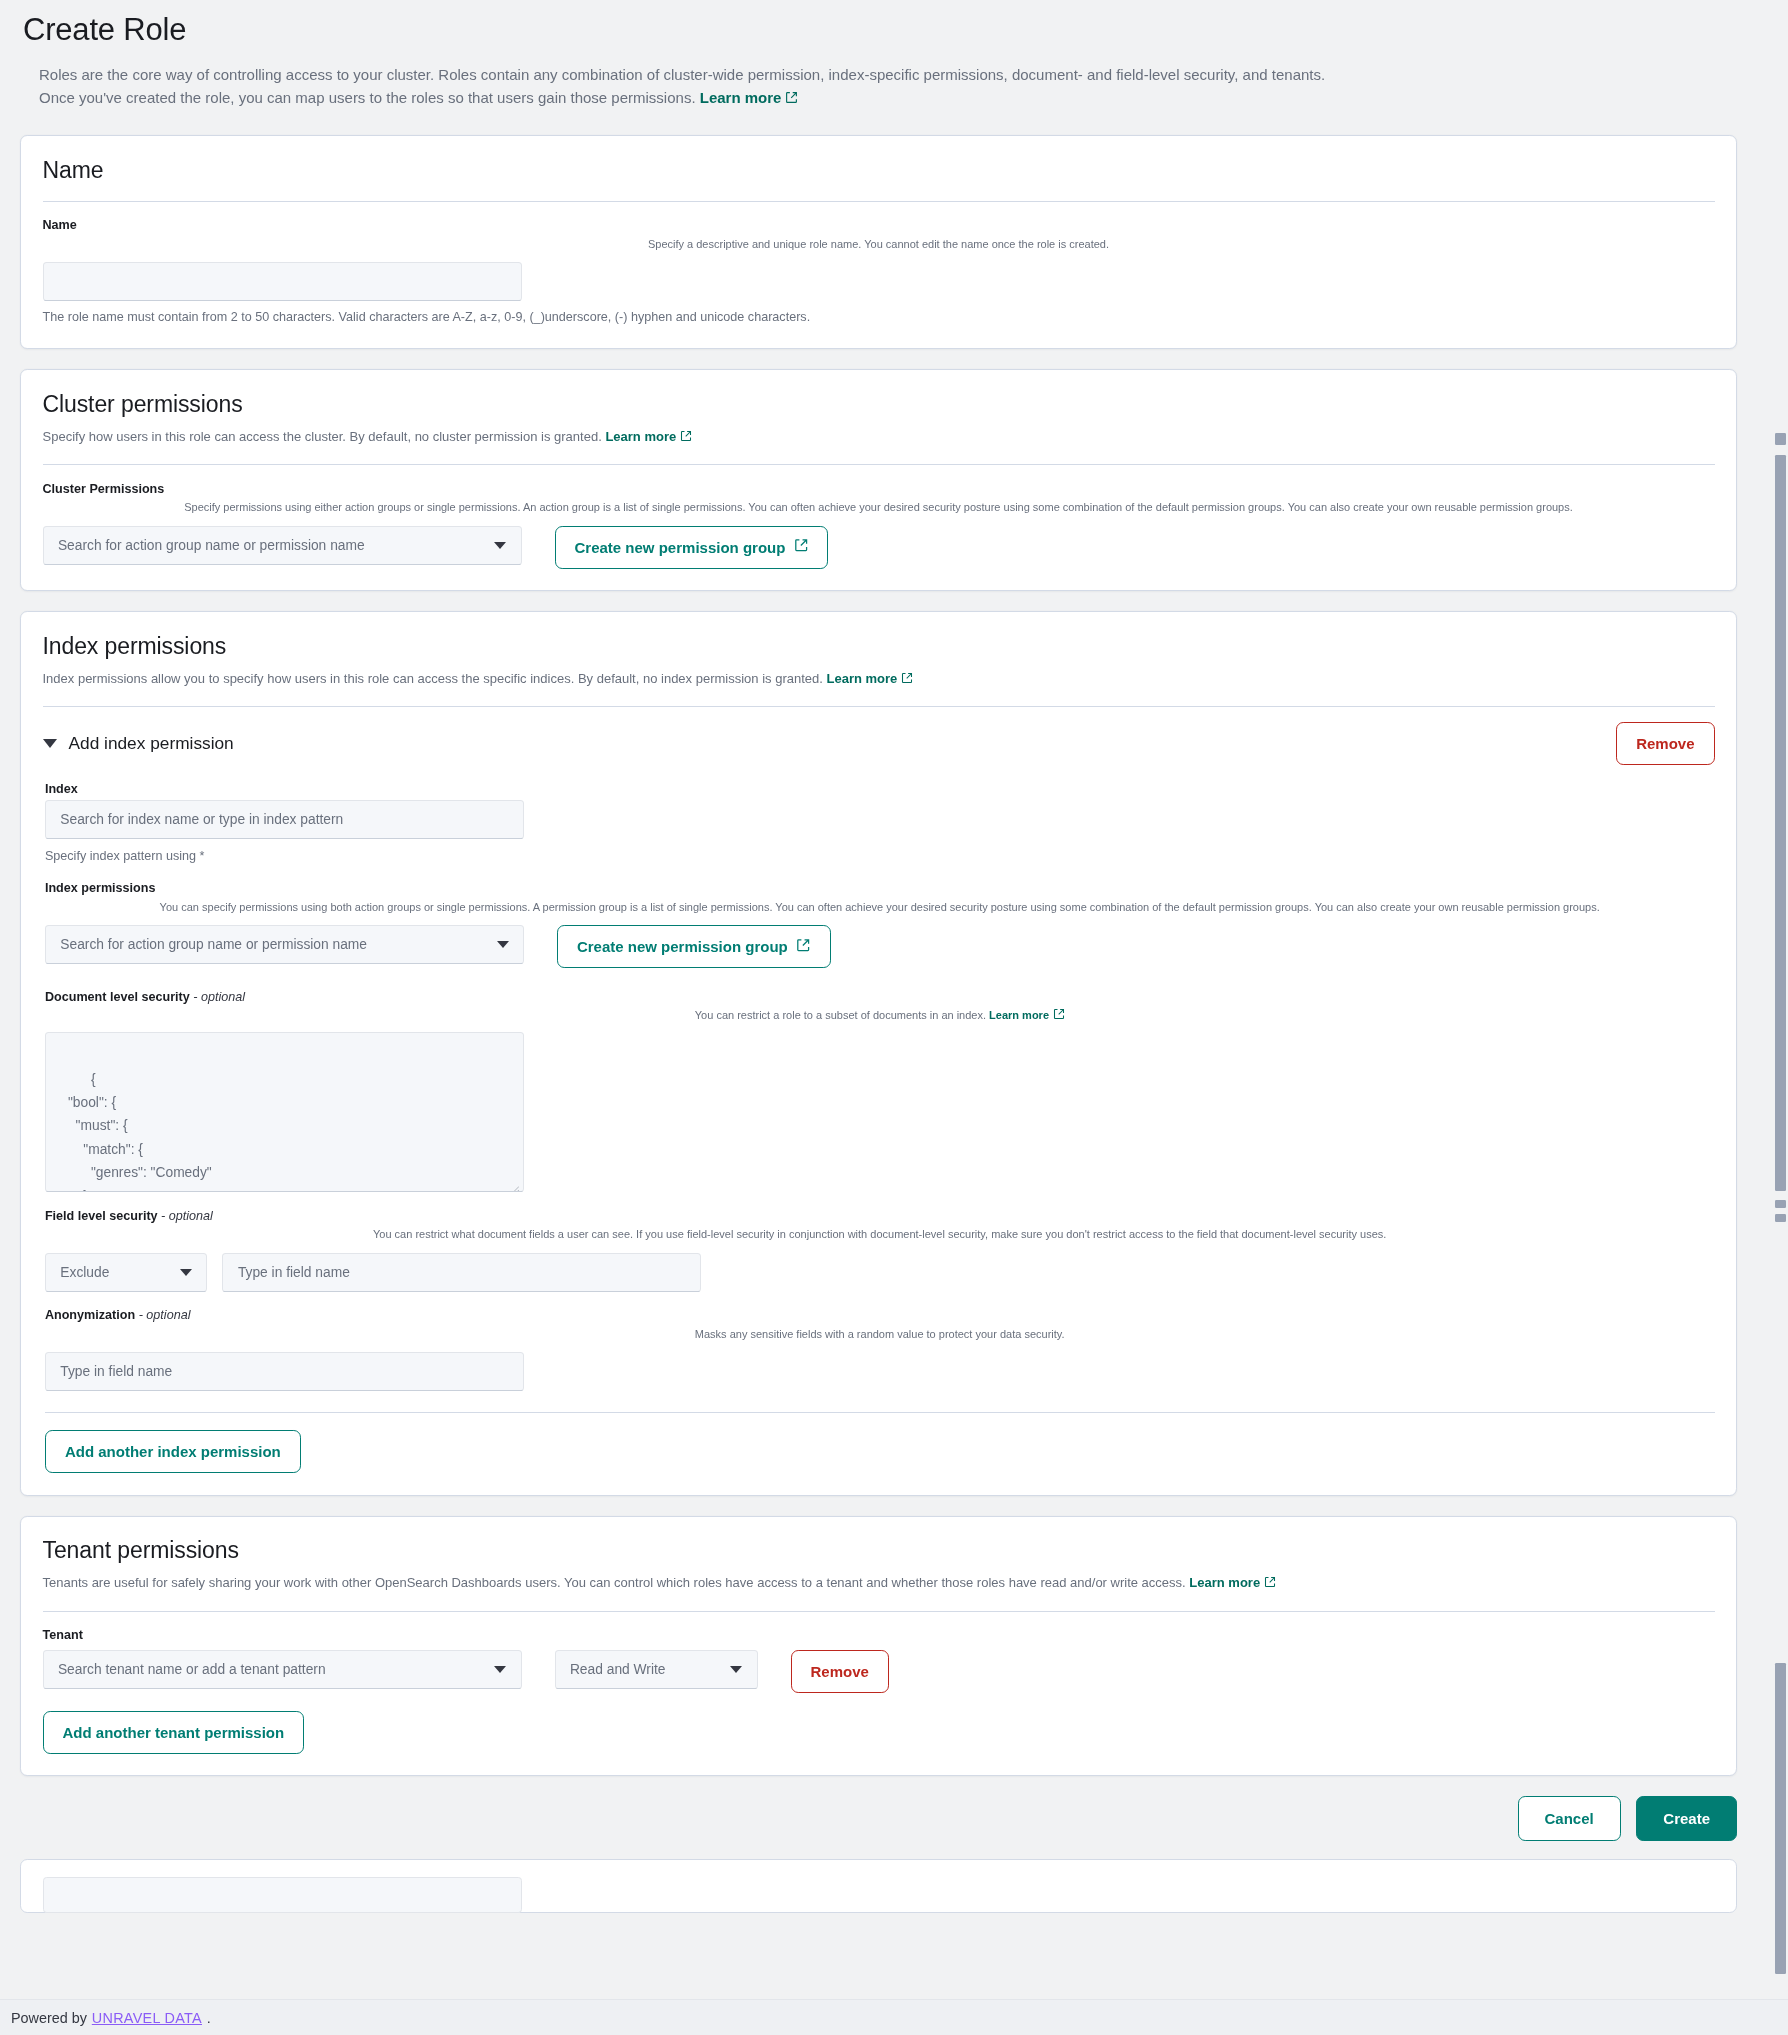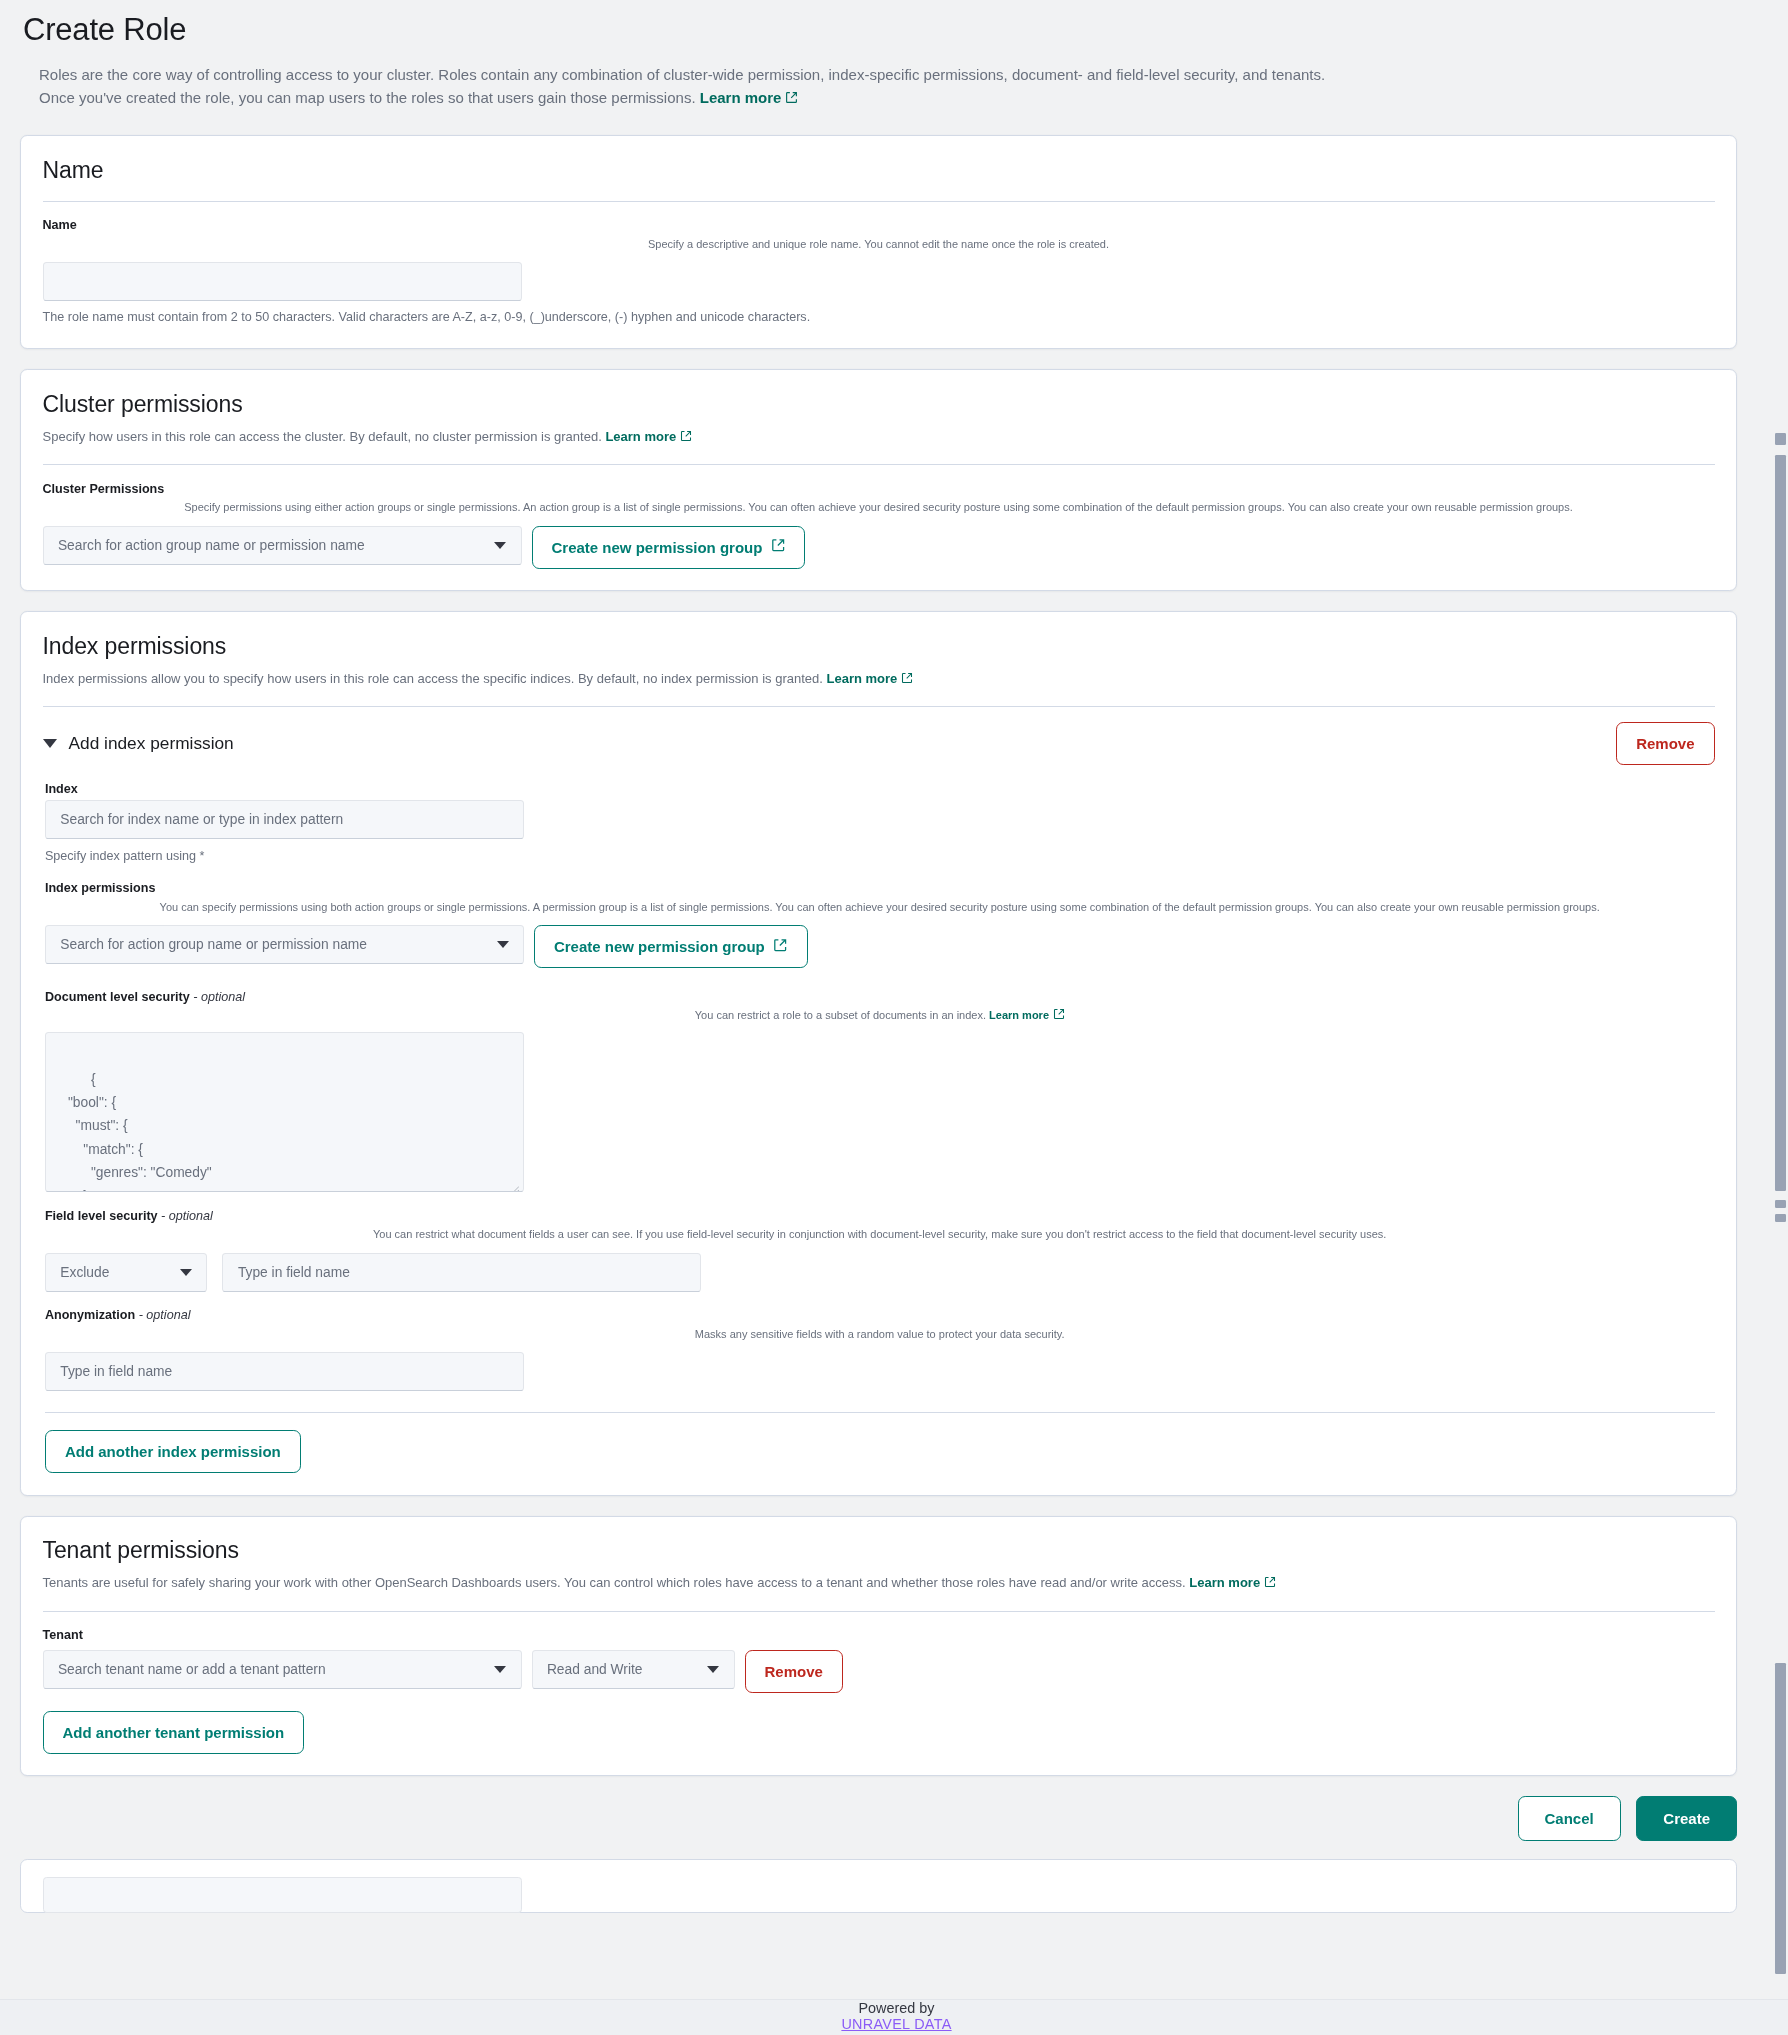--- a/index.html
+++ b/index.html
@@ -125,21 +125,21 @@
   }
   .caret {
     width: 0; height: 0;
     border-left: 6.6px solid transparent;
     border-right: 6.6px solid transparent;
     border-top: 7.8px solid #343741;
     flex: none;
     margin-left: 8.4px;
   }
 
-  .row { display: flex; align-items: flex-start; gap: 10px; }
+  .row { display: flex; align-items: flex-start; gap: 33px; }
 
   
   .btn {
     display: inline-flex;
     align-items: center;
     justify-content: center;
     gap: 8.4px;
     height: 43px;
     padding: 0 19px;
     border-radius: 7.2px;
@@ -241,25 +241,24 @@
   
   .bottom-bar {
     position: absolute;
     left: 0; bottom: 0;
     width: 1789px;
     height: 36px;
     background: #eef0f3;
     border-top: 0.6px solid #e3e6eb;
     display: flex;
     align-items: center;
-    padding-left: 4px;
+    padding-left: 11px;
     font-size: 14.4px;
     color: #343741;
     z-index: 5;
-    flex-direction: column;
   }
   .brand { color: #8b5cf6; margin: 0 4.8px; letter-spacing: 0.3px; }
 
   
   .scroll-track {
     position: absolute;
     right: 0;
     width: 17px;
     background: #f1f2f3;
   }

